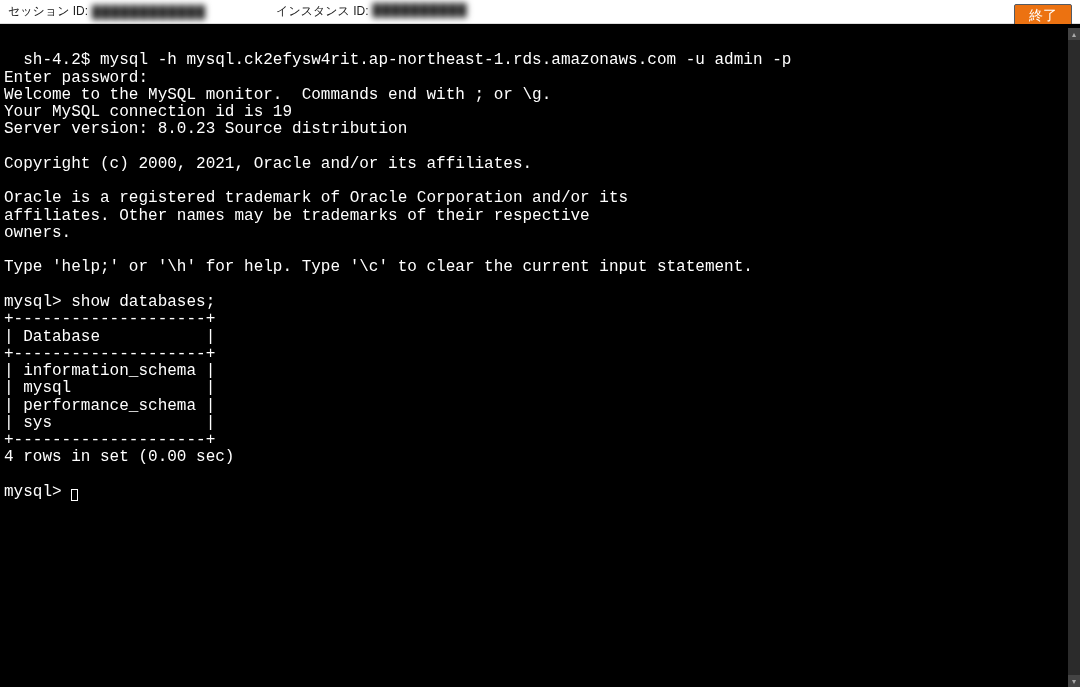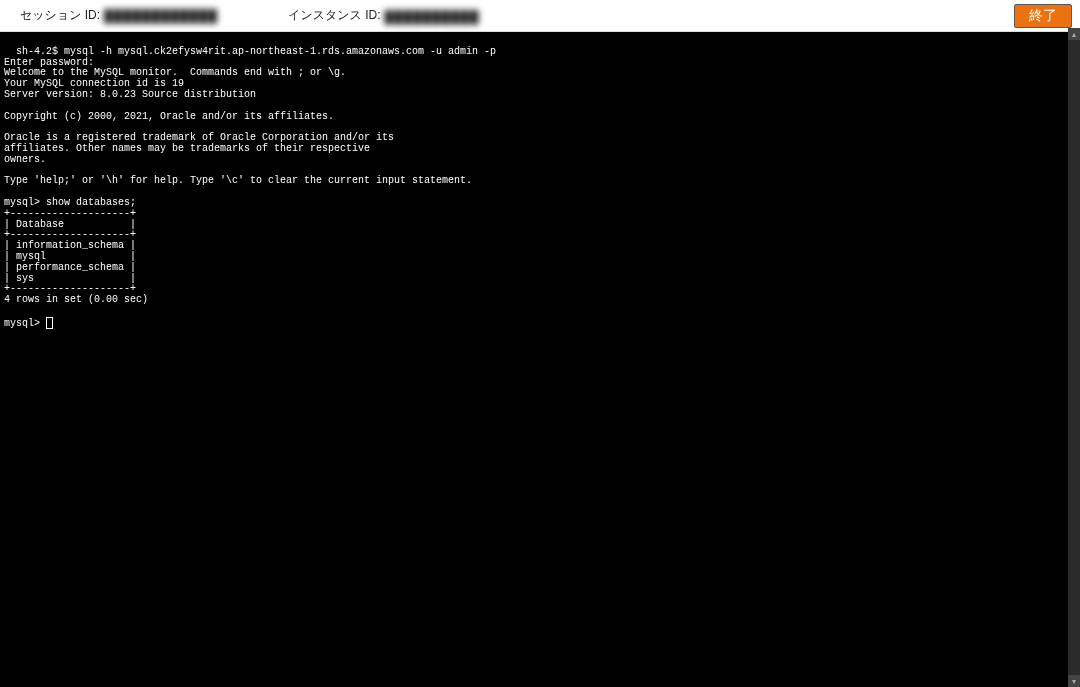--- a/index.html
+++ b/index.html
@@ -10,24 +10,24 @@
     body {
       font-family: -apple-system, BlinkMacSystemFont, "Segoe UI", sans-serif;
       background: #000;
       width: 1080px;
       height: 687px;
       overflow: hidden;
       position: relative;
     }
     .header {
       background: #ffffff;
-      height: 32px;
+      height: 24px;
       display: flex;
       align-items: center;
-      padding: 0 20px;
+      padding: 0 8px;
       position: relative;
       border-bottom: 1px solid #ddd;
     }
     .header-label {
       font-size: 12px;
       color: #222;
       display: flex;
       align-items: center;
     }
     .header-value {
@@ -37,43 +37,43 @@
       margin-left: 4px;
       user-select: none;
       letter-spacing: 1px;
     }
     .session-group {
       display: flex;
       align-items: center;
     }
     .instance-group {
       display: flex;
-      align-items: flex-end;
+      align-items: flex-start;
       margin-left: 70px;
     }
     .exit-button {
       position: absolute;
       right: 8px;
       top: 4px;
       background: #ec7211;
       color: #fff;
       border: 1px solid #545b64;
       border-radius: 2px;
       padding: 2px 14px;
       font-size: 14px;
       cursor: pointer;
       font-weight: 500;
     }
     .terminal {
       background: #000;
       color: #fff;
       font-family: "Consolas", "Monaco", "Courier New", monospace;
-      font-size: 10px;
+      font-size: 16px;
       line-height: 1.08;
-      padding: 4px 4px;
+      padding: 11px 4px;
       height: calc(687px - 28px);
       overflow-y: auto;
       white-space: pre;
       position: relative;
     }
     .terminal-content {
       white-space: pre;
     }
     .cursor {
       display: inline-block;

